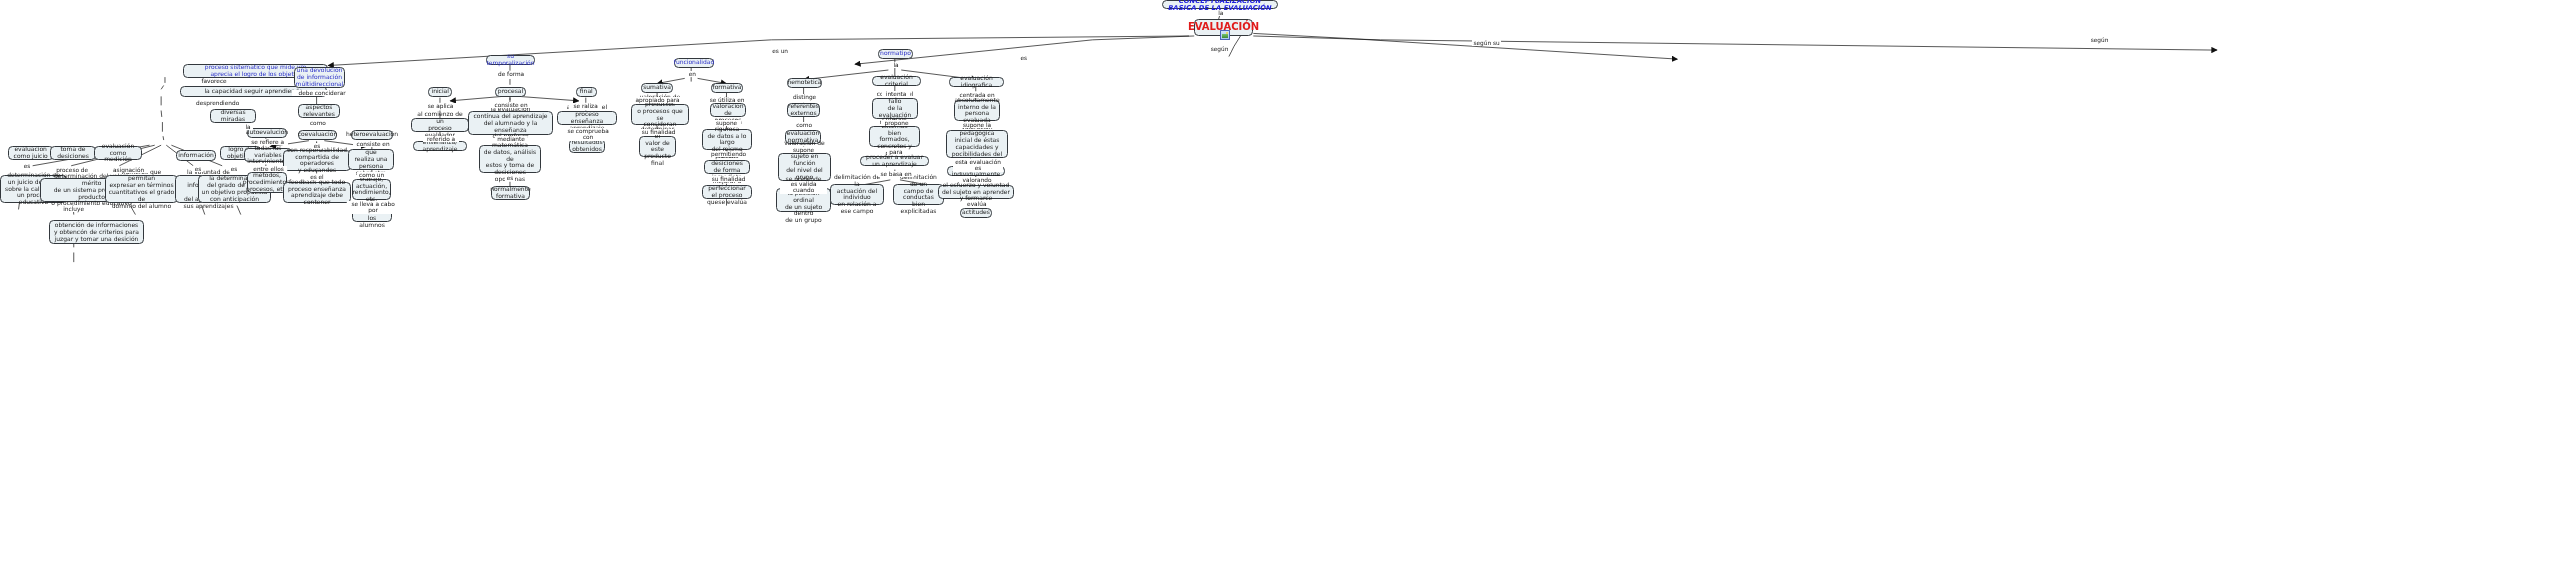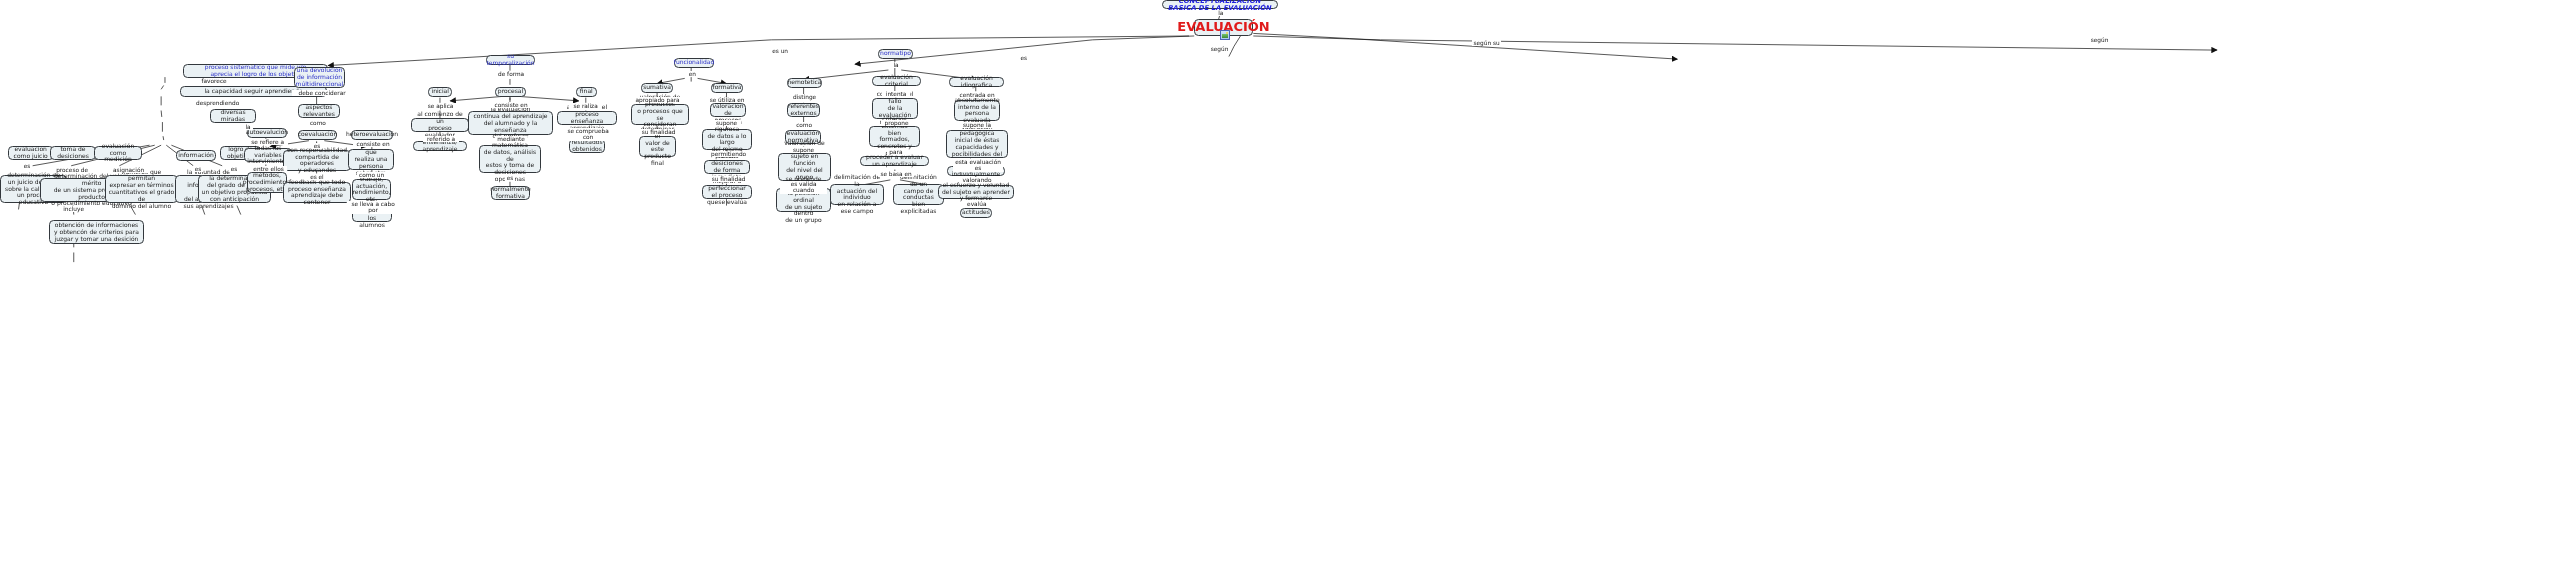--- a/index.html
+++ b/index.html
@@ -18,21 +18,21 @@
     line-height:6.8px;
     text-align:center;
     display:flex;
     align-items:center;
     justify-content:center;
     padding:1.3px 2.6px;
     white-space:pre-line;
     z-index:3;
   }
   .node.blue{color:#2b30c8;}
-  .node.red{color:#e01b1b;font-weight:bold;font-size:13px;}
+  .node.red{color:#e01b1b;font-weight:bold;font-size:10px;}
   .node.title{
     color:#2222dd;font-style:italic;font-weight:bold;font-size:6.7px;
     border-radius:6.4px;letter-spacing:0.1px;
   }
   .link-label{
     position:absolute;
     font-size:5.8px;
     line-height:6.4px;
     color:#151515;
     background:#ffffff;

